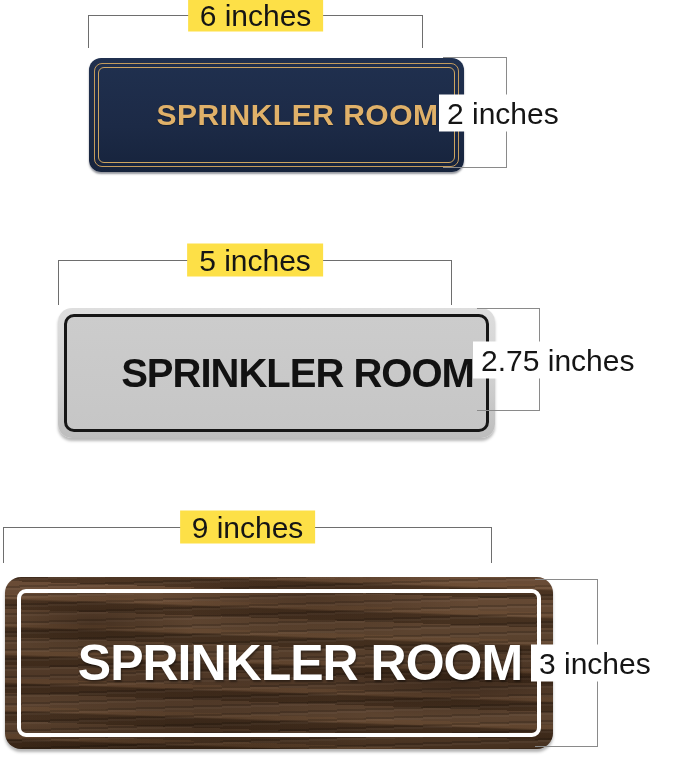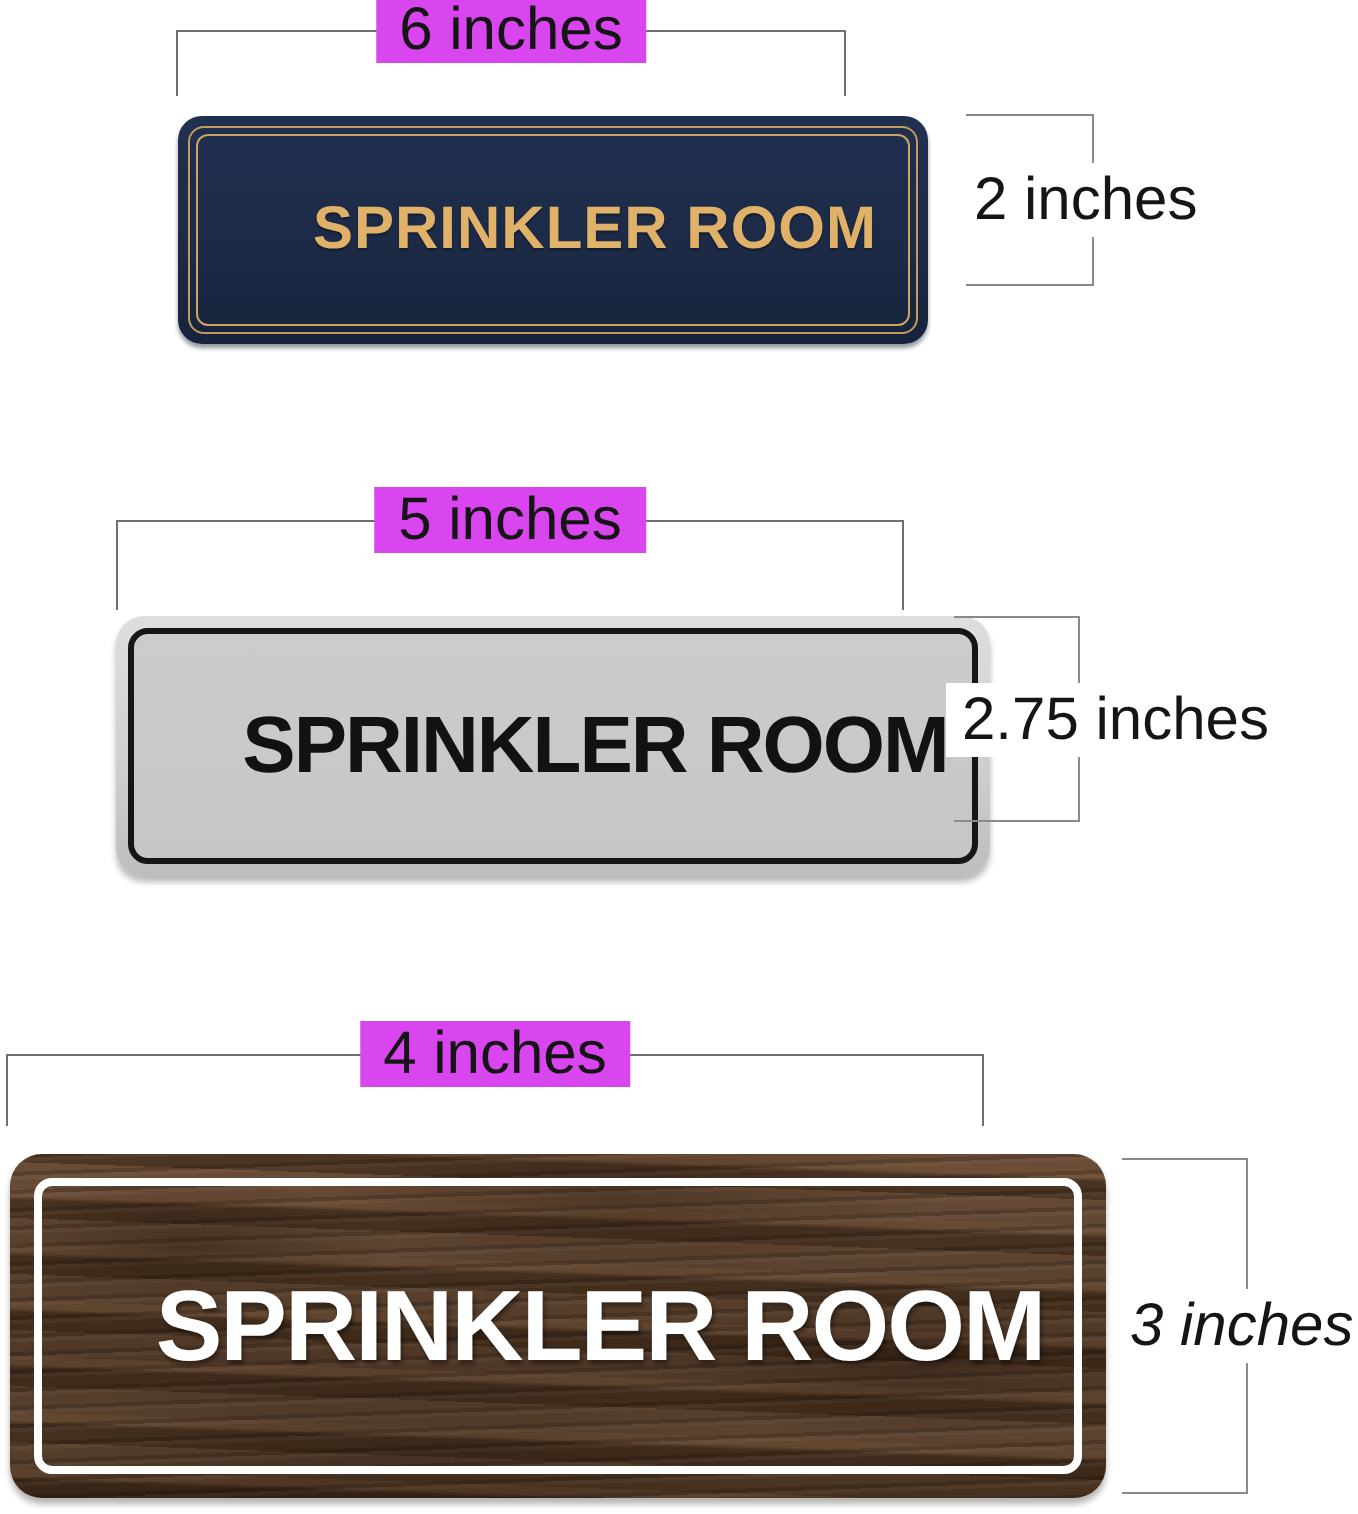--- a/index.html
+++ b/index.html
@@ -12,21 +12,21 @@
   }
 
   
   .hdim{position:absolute;}
   .hdim .dimline{position:absolute;left:0;right:0;top:0;height:1px;background:#6e6e6e;}
   .hdim .tick{position:absolute;top:0;width:1px;background:#6e6e6e;}
   .hdim .tick.tl{left:0;}
   .hdim .tick.tr{right:0;}
   .hdim .dimlabel{
     position:absolute;left:50%;top:0;transform:translate(-50%,-50%);
-    background:#d946ef;padding:0 12px;white-space:nowrap;
+    background:#fde047;padding:0 12px;white-space:nowrap;
     font-size:30px;color:#151515;line-height:1.1;
   }
 
   .vdim{position:absolute;}
   .vdim .vline{position:absolute;right:0;top:0;bottom:0;width:1px;background:#8a8a8a;}
   .vdim .htick{position:absolute;left:0;right:0;height:1px;background:#8a8a8a;}
   .vdim .htick.tt{top:0;}
   .vdim .htick.tb{bottom:0;}
   .vdim .dimlabel{
     position:absolute;left:-4px;top:50%;transform:translateY(-50%);
@@ -81,25 +81,25 @@
     box-shadow:0 3px 3px rgba(0,0,0,0.3);
   }
   .sign3 .frame-a{inset:12px;border:4px solid #ffffff;border-radius:9px;}
   .sign3 .sign-text{
     font-size:50px;letter-spacing:-1px;color:#ffffff;
     text-shadow:1px 2px 2px rgba(0,0,0,0.4);
   }
 
   
   .hdim1{left:88px;top:15px;width:335px;}   .hdim1 .tick{height:33px;}
-  .vdim1{left:443px;top:57px;width:64px;height:86px;margin-left:40px;}
+  .vdim1{left:443px;top:57px;width:64px;height:111px;}
   .hdim2{left:58px;top:260px;width:394px;}  .hdim2 .tick{height:45px;}
   .vdim2{left:477px;top:308px;width:63px;height:103px;}
   .hdim3{left:3px;top:527px;width:489px;}   .hdim3 .tick{height:36px;}
-  .vdim3{left:561px;top:579px;width:63px;height:168px;font-style:italic;}
+  .vdim3{left:535px;top:579px;width:63px;height:168px;}
 </style>
 </head>
 <body>
 
 <div class="canvas">
 
   <div class="hdim hdim1">
     <div class="dimline"></div>
     <div class="tick tl"></div>
     <div class="tick tr"></div>
@@ -135,21 +135,21 @@
     <div class="vline"></div>
     <div class="htick tt"></div>
     <div class="htick tb"></div>
     <div class="dimlabel">2.75 inches</div>
   </div>
 
   <div class="hdim hdim3">
     <div class="dimline"></div>
     <div class="tick tl"></div>
     <div class="tick tr"></div>
-    <div class="dimlabel">4 inches</div>
+    <div class="dimlabel">9 inches</div>
   </div>
 
   <div class="sign sign3">
     <div class="inner-frame frame-a"></div>
     <div class="sign-text">SPRINKLER ROOM</div>
   </div>
 
   <div class="vdim vdim3">
     <div class="vline"></div>
     <div class="htick tt"></div>

